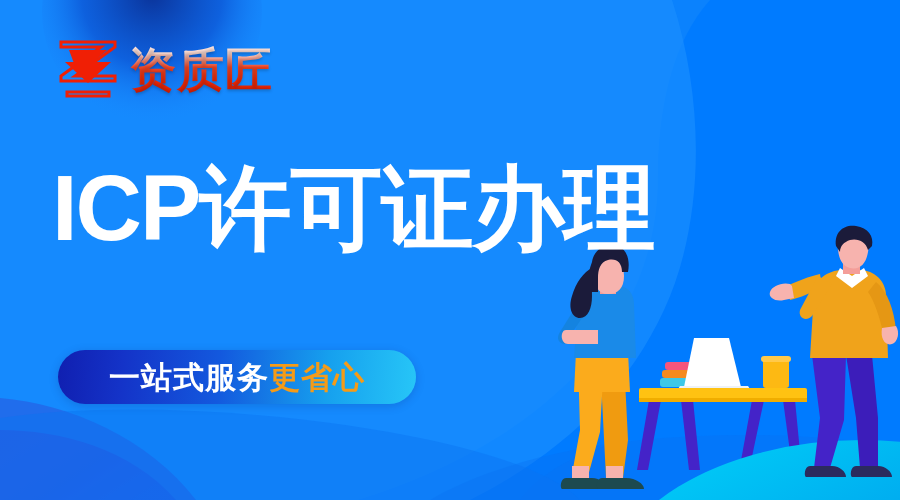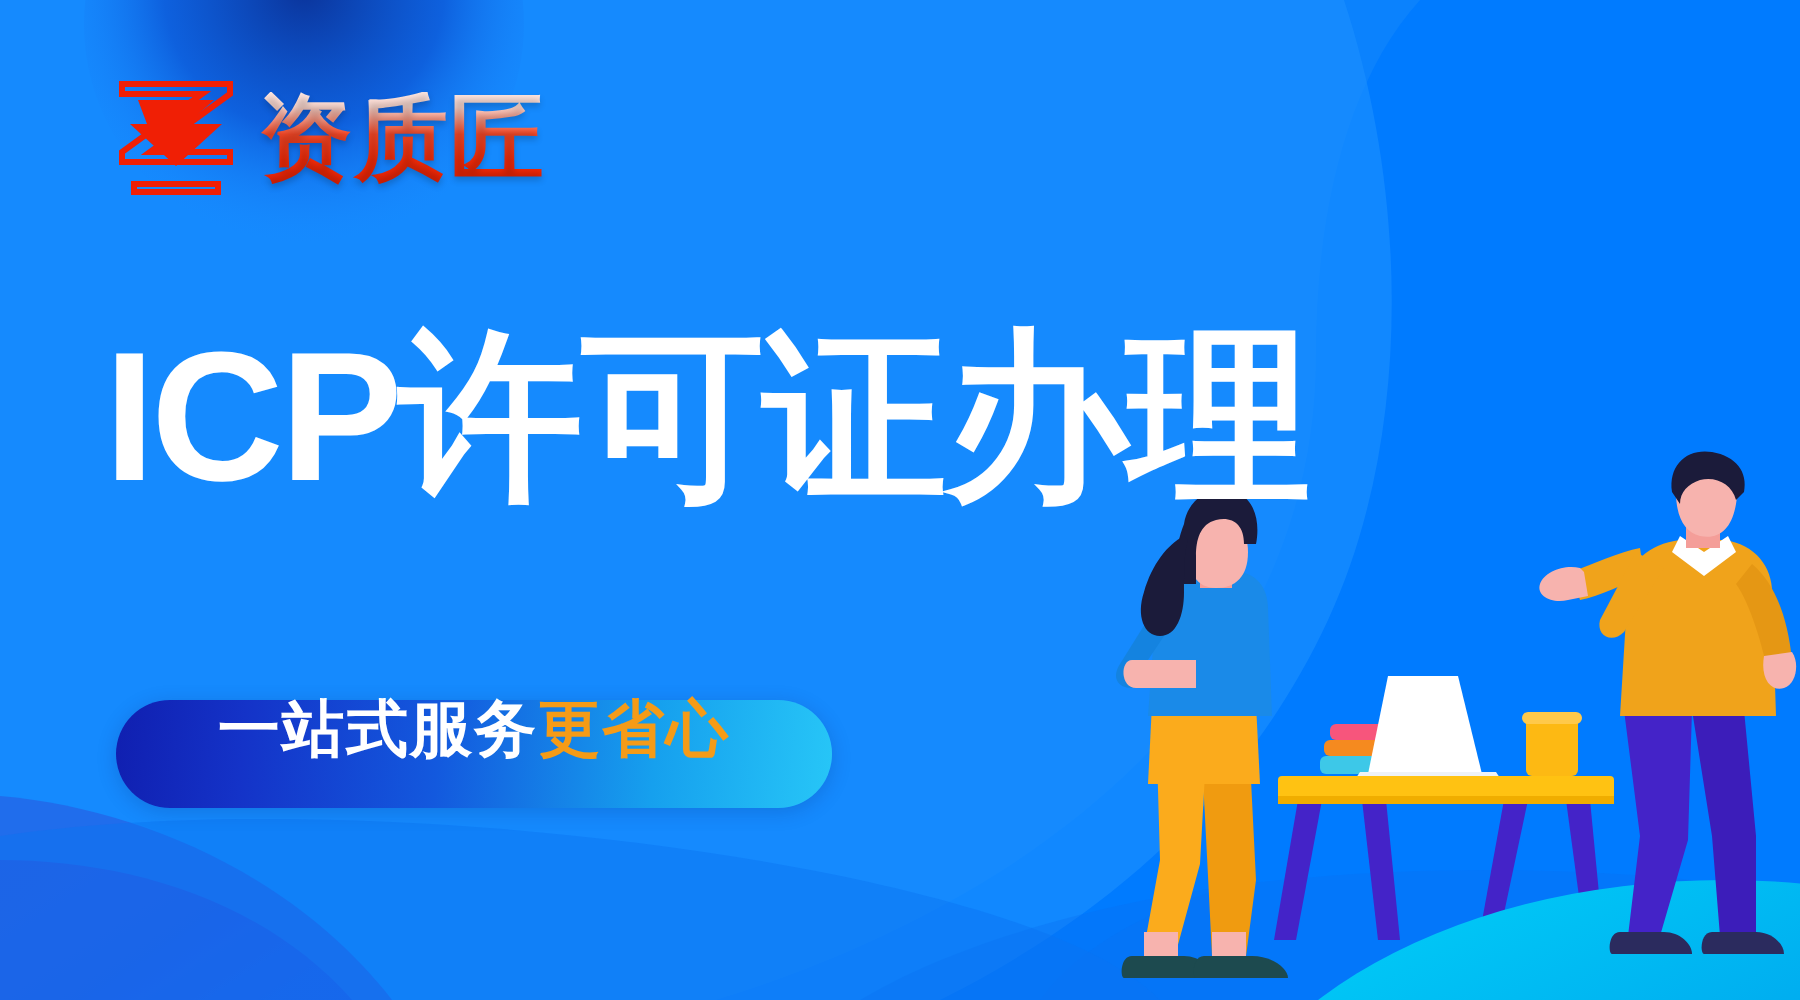--- a/index.html
+++ b/index.html
@@ -75,20 +75,21 @@
   
   #pill {
     position: absolute;
     left: 58px;
     top: 350px;
     width: 358px;
     height: 54px;
     border-radius: 27px;
     background: linear-gradient(95deg,#101fb0 0%,#1433c8 18%,#1359de 45%,#16a0ee 75%,#27c6f7 100%);
     display: flex;
+    align-items: center;
     justify-content: center;
     z-index: 20;
     box-shadow: 0 2px 10px rgba(0,20,90,.18);
   }
   #pill .ptext {
     font-size: 31px;
     font-weight: 700;
     line-height: 1;
     letter-spacing: 1px;
     white-space: nowrap;

